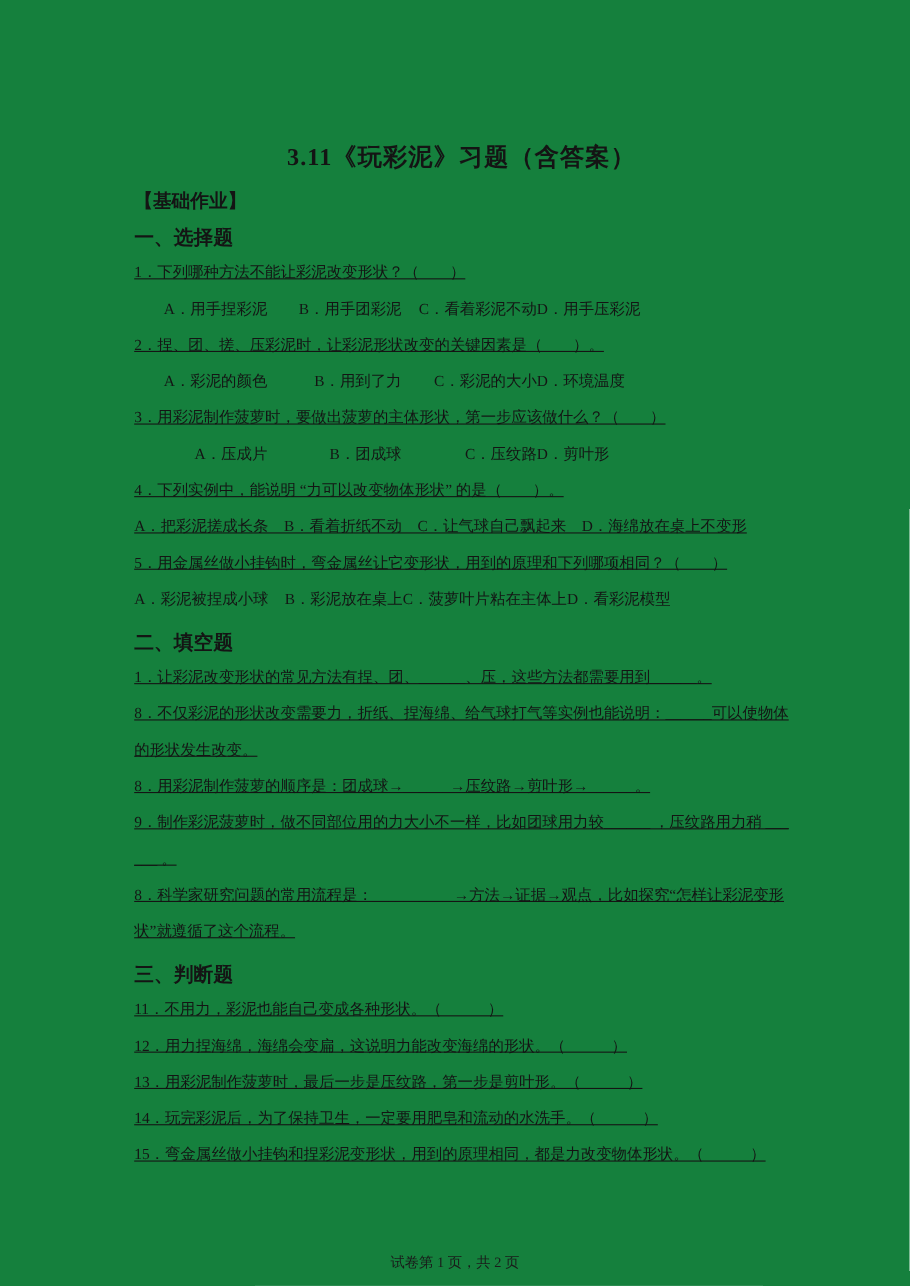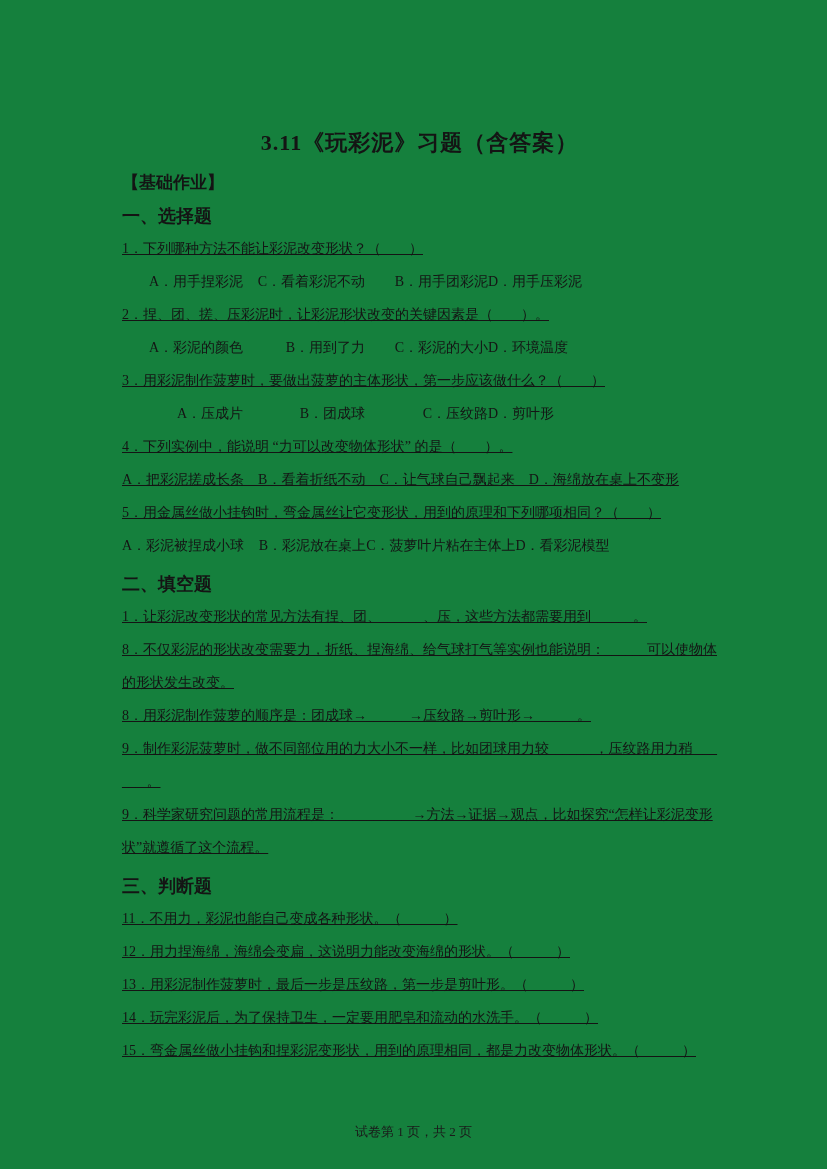--- a/index.html
+++ b/index.html
@@ -52,41 +52,41 @@
     line-height: 33px;
   }
   .opts .opt { flex: 0 0 auto; white-space: nowrap; text-align: right; }
   .opts .opt:nth-child(1) { min-width: 121px; }
   .opts .opt:nth-child(2) { min-width: 122px; }
   .opts .opt:nth-child(3) { min-width: 123px; }
   .footer {
     position: absolute;
     left: 0;
     right: 0;
-    bottom: 28px;
+    bottom: 12px;
     text-align: center;
     font-size: 13px;
     color: #1a1a1a;
   }
 </style>
 </head>
 <body>
 
 <div class="page">
   <h1 class="title">3.11《玩彩泥》习题（含答案）</h1>
 
   <div id="doc-body">
       <div class="section-heading">【基础作业】</div>
       <div class="sub-heading">一、选择题</div>
       <div>
         <p class="stem">1．下列哪种方法不能让彩泥改变形状？（　　）</p>
         <div class="opts">
           <span class="opt">A．用手捏彩泥</span>
+          <span class="opt">B．用手团彩泥</span>
           <span class="opt">C．看着彩泥不动</span>
-          <span class="opt">B．用手团彩泥</span>
           <span class="opt">D．用手压彩泥</span>
         </div>
       </div>
       <div>
         <p class="stem">2．捏、团、搓、压彩泥时，让彩泥形状改变的关键因素是（　　）。</p>
         <div class="opts">
           <span class="opt">A．彩泥的颜色</span>
           <span class="opt">B．用到了力</span>
           <span class="opt">C．彩泥的大小</span>
           <span class="opt">D．环境温度</span>
@@ -121,21 +121,21 @@
       <div>
         <p class="stem">8．不仅彩泥的形状改变需要力，折纸、捏海绵、给气球打气等实例也能说明：______可以使物体的形状发生改变。</p>
       </div>
       <div>
         <p class="stem">8．用彩泥制作菠萝的顺序是：团成球→______→压纹路→剪叶形→______。</p>
       </div>
       <div>
         <p class="stem">9．制作彩泥菠萝时，做不同部位用的力大小不一样，比如团球用力较______ ，压纹路用力稍 ______ 。</p>
       </div>
       <div>
-        <p class="stem">9．科学家研究问题的常用流程是：__________ →方法→证据→观点，比如探究“怎样让彩泥变形状”就遵循了这个流程。</p>
+        <p class="stem">8．科学家研究问题的常用流程是：__________ →方法→证据→观点，比如探究“怎样让彩泥变形状”就遵循了这个流程。</p>
       </div>
       <div class="sub-heading">三、判断题</div>
       <div>
         <p class="stem">11．不用力，彩泥也能自己变成各种形状。（　　　）</p>
       </div>
       <div>
         <p class="stem">12．用力捏海绵，海绵会变扁，这说明力能改变海绵的形状。（　　　）</p>
       </div>
       <div>
         <p class="stem">13．用彩泥制作菠萝时，最后一步是压纹路，第一步是剪叶形。（　　　）</p>

